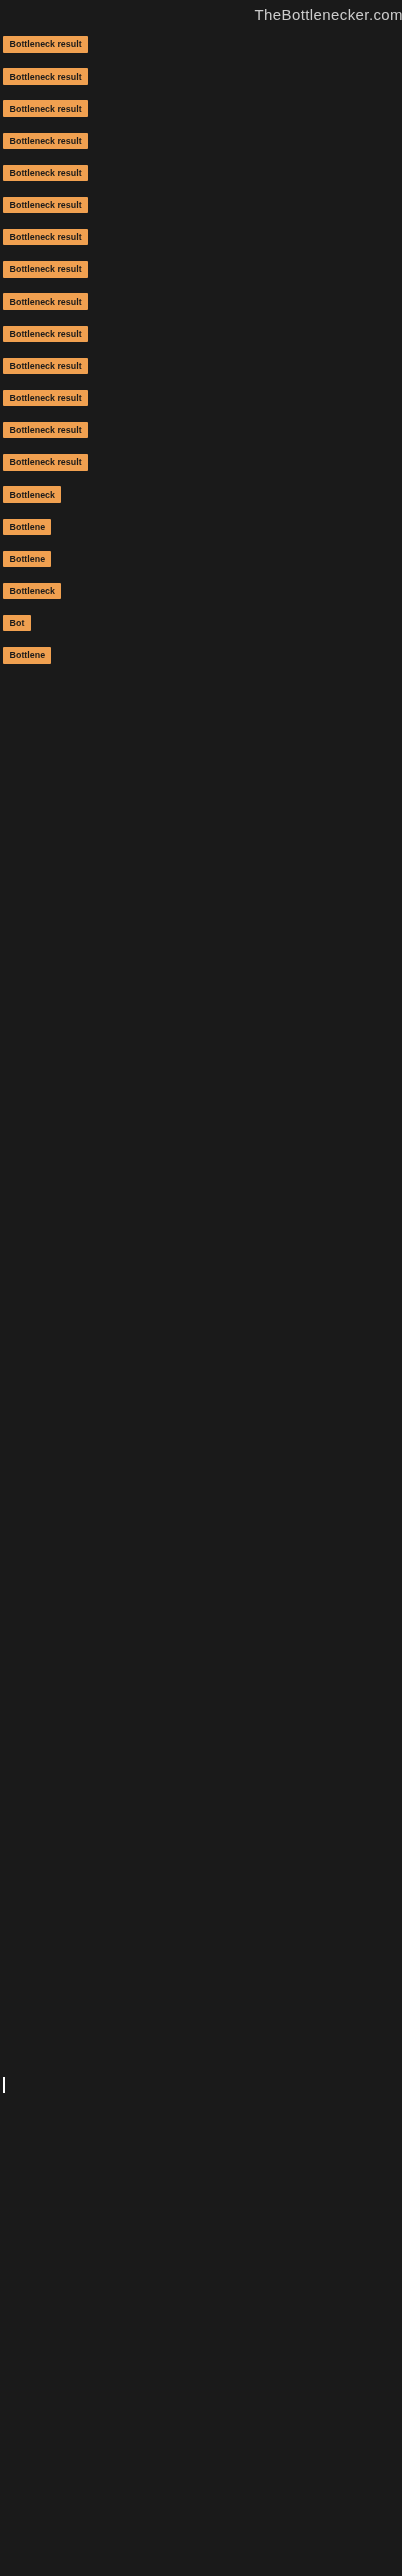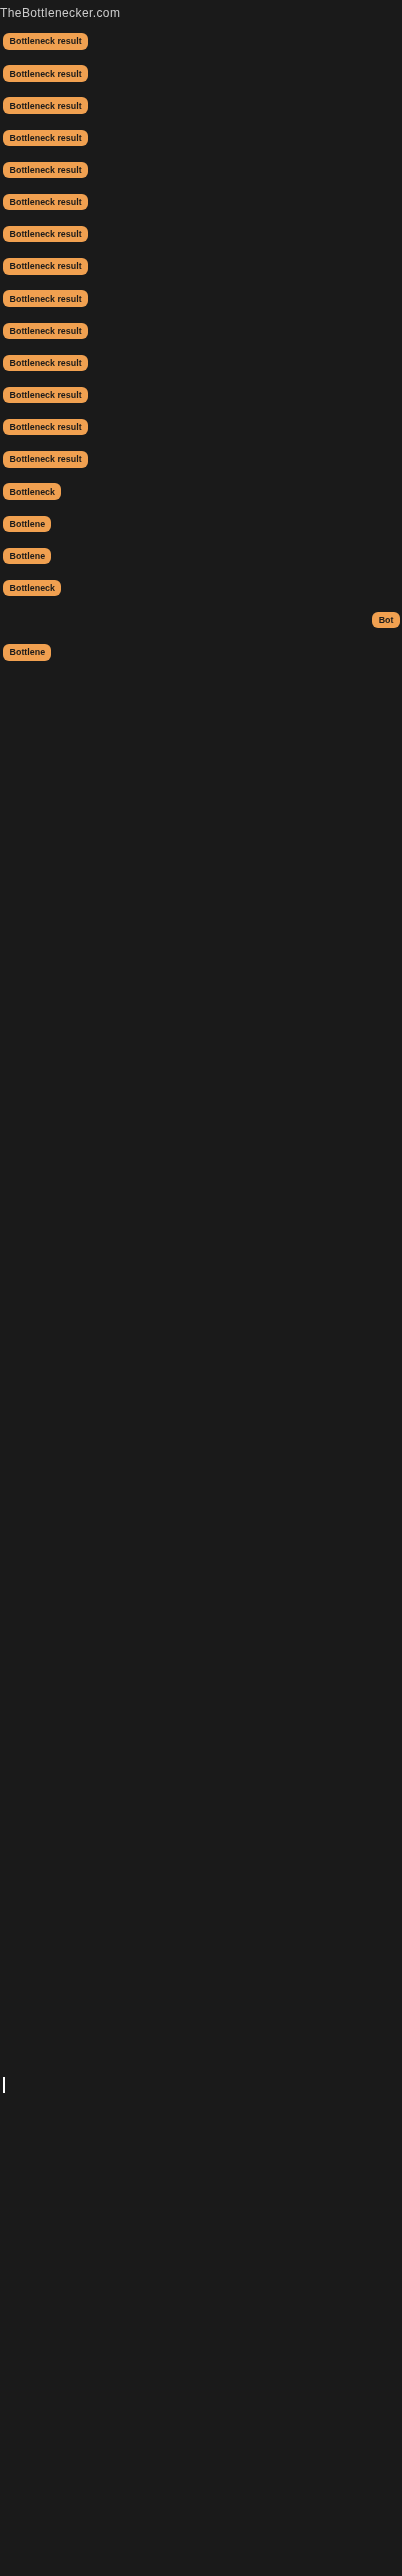--- a/index.html
+++ b/index.html
@@ -10,35 +10,35 @@
 
     body {
       background-color: #1a1a1a;
       width: 403px;
       min-height: 2576px;
       font-family: Arial, sans-serif;
       position: relative;
     }
 
     .site-header {
-      text-align: left;
+      text-align: right;
       padding: 6.4px 0 3.2px 0;
       color: #cccccc;
-      font-size: 12px;
+      font-size: 15px;
       letter-spacing: 0.4px;
     }
 
     .bottleneck-badge {
       display: inline-block;
       background-color: #f0a050;
       color: #1a1a1a;
       font-size: 8.9px;
       font-weight: bold;
       padding: 3.2px 6.4px;
-      border-radius: 6px;
+      border-radius: 1px;
       white-space: nowrap;
       overflow: hidden;
     }
 
     .items-container {
       padding-top: 3.2px;
     }
 
     .item-row {
       padding: 4.8px 3.2px;
@@ -71,18 +71,18 @@
     <div class="item-row" style="padding-top: 6.4px; padding-bottom: 6.4px;"><span class="bottleneck-badge" style="max-width: 105px;">Bottleneck result</span></div>
     <div class="item-row" style="padding-top: 6.4px; padding-bottom: 6.4px;"><span class="bottleneck-badge" style="max-width: 105px;">Bottleneck result</span></div>
     <div class="item-row" style="padding-top: 6.4px; padding-bottom: 6.4px;"><span class="bottleneck-badge" style="max-width: 105px;">Bottleneck result</span></div>
     <div class="item-row" style="padding-top: 6.4px; padding-bottom: 6.4px;"><span class="bottleneck-badge" style="max-width: 105px;">Bottleneck result</span></div>
     <div class="item-row" style="padding-top: 6.4px; padding-bottom: 6.4px;"><span class="bottleneck-badge" style="max-width: 105px;">Bottleneck result</span></div>
     <div class="item-row" style="padding-top: 6.4px; padding-bottom: 6.4px;"><span class="bottleneck-badge" style="max-width: 105px;">Bottleneck result</span></div>
     <div class="item-row" style="padding-top: 6.4px; padding-bottom: 6.4px;"><span class="bottleneck-badge" style="max-width: 64px;">Bottleneck</span></div>
     <div class="item-row" style="padding-top: 6.4px; padding-bottom: 6.4px;"><span class="bottleneck-badge" style="max-width: 56px;">Bottlene</span></div>
     <div class="item-row" style="padding-top: 6.4px; padding-bottom: 6.4px;"><span class="bottleneck-badge" style="max-width: 56px;">Bottlene</span></div>
     <div class="item-row" style="padding-top: 6.4px; padding-bottom: 6.4px;"><span class="bottleneck-badge" style="max-width: 64px;">Bottleneck</span></div>
-    <div class="item-row" style="padding-top: 6.4px; padding-bottom: 6.4px; text-align: right;"><span class="bottleneck-badge" style="max-width: 28px;">Bot</span></div>
+    <div class="item-row" style="padding-top: 6.4px; padding-bottom: 6.4px;"><span class="bottleneck-badge" style="max-width: 28px;">Bot</span></div>
     <div class="item-row" style="padding-top: 6.4px; padding-bottom: 6.4px;"><span class="bottleneck-badge" style="max-width: 56px;">Bottlene</span></div>
   </div>
 
 <div class="cursor-line" id="cursor-line" style="top: 2077px;"></div>
 
 
 </body></html>

